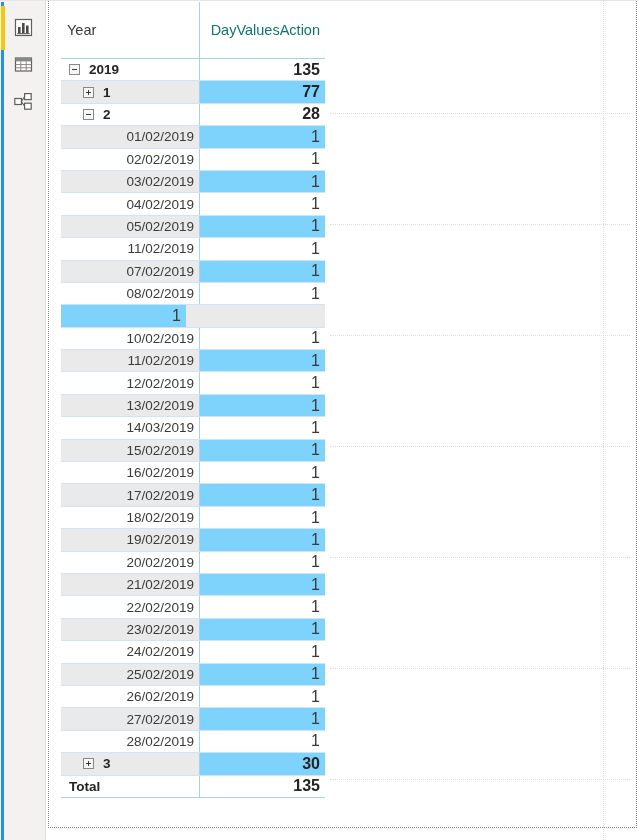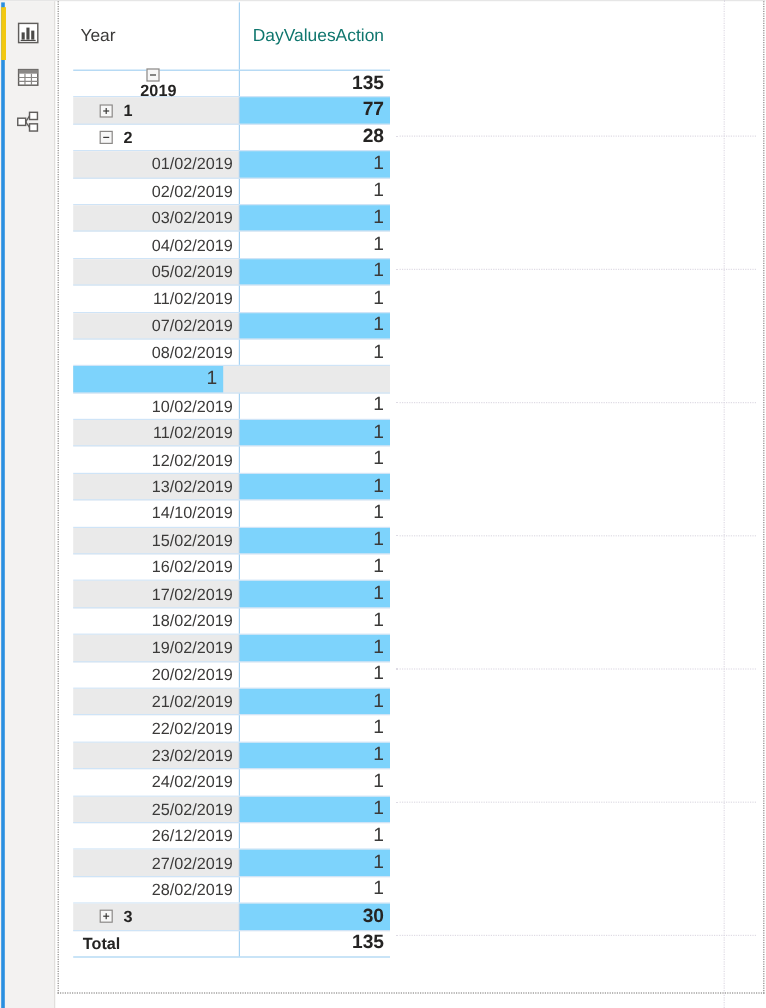--- a/index.html
+++ b/index.html
@@ -184,21 +184,21 @@
     background: #3b3a39;
   }
   .toggle.plus::after {
     content: "";
     position: absolute;
     left: 4px; top: 2px;
     width: 1px; height: 5px;
     background: #3b3a39;
   }
 
-  .ind0 { padding-left: 8px; flex-direction: column; }
+  .ind0 { padding-left: 8px; }
   .ind1 { padding-left: 22px; }
   .ind-total { padding-left: 8px; }
 
   .mx-row.datarow .mx-c1 { padding-right: 5px; }
 </style>
 </head>
 <body>
 
 <div class="top-hairline"></div>
 
@@ -385,21 +385,21 @@
         <div class="mx-c1">
           <div class="lbl-wrap right">
             <span>13/02/2019</span>
           </div>
         </div>
         <div class="mx-c2">1</div>
       </div>
       <div class="mx-row datarow">
         <div class="mx-c1">
           <div class="lbl-wrap right">
-            <span>14/10/2019</span>
+            <span>14/03/2019</span>
           </div>
         </div>
         <div class="mx-c2">1</div>
       </div>
       <div class="mx-row alt datarow">
         <div class="mx-c1">
           <div class="lbl-wrap right">
             <span>15/02/2019</span>
           </div>
         </div>
@@ -481,21 +481,21 @@
         <div class="mx-c1">
           <div class="lbl-wrap right">
             <span>25/02/2019</span>
           </div>
         </div>
         <div class="mx-c2">1</div>
       </div>
       <div class="mx-row datarow">
         <div class="mx-c1">
           <div class="lbl-wrap right">
-            <span>26/12/2019</span>
+            <span>26/02/2019</span>
           </div>
         </div>
         <div class="mx-c2">1</div>
       </div>
       <div class="mx-row alt datarow">
         <div class="mx-c1">
           <div class="lbl-wrap right">
             <span>27/02/2019</span>
           </div>
         </div>

